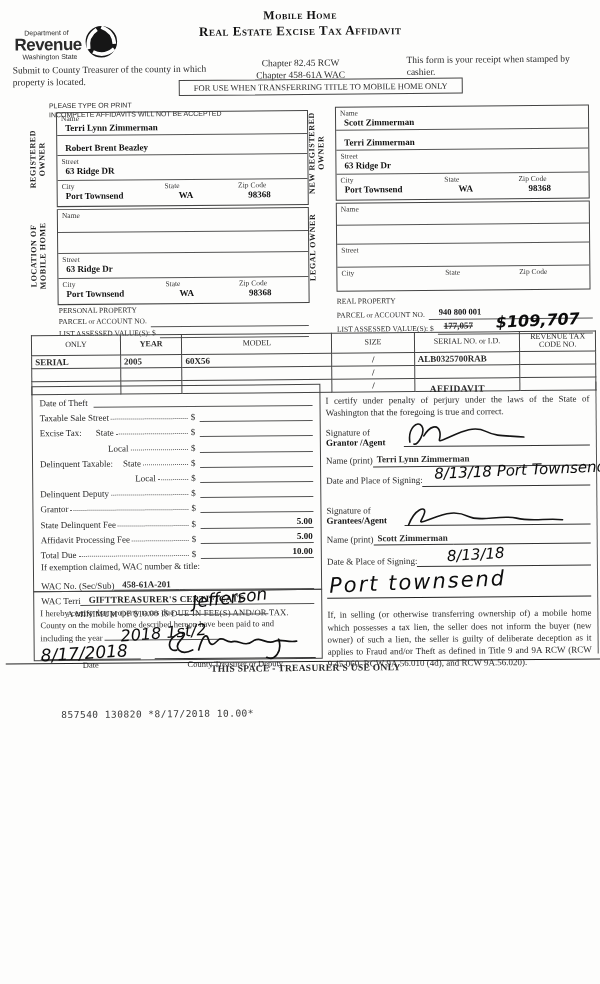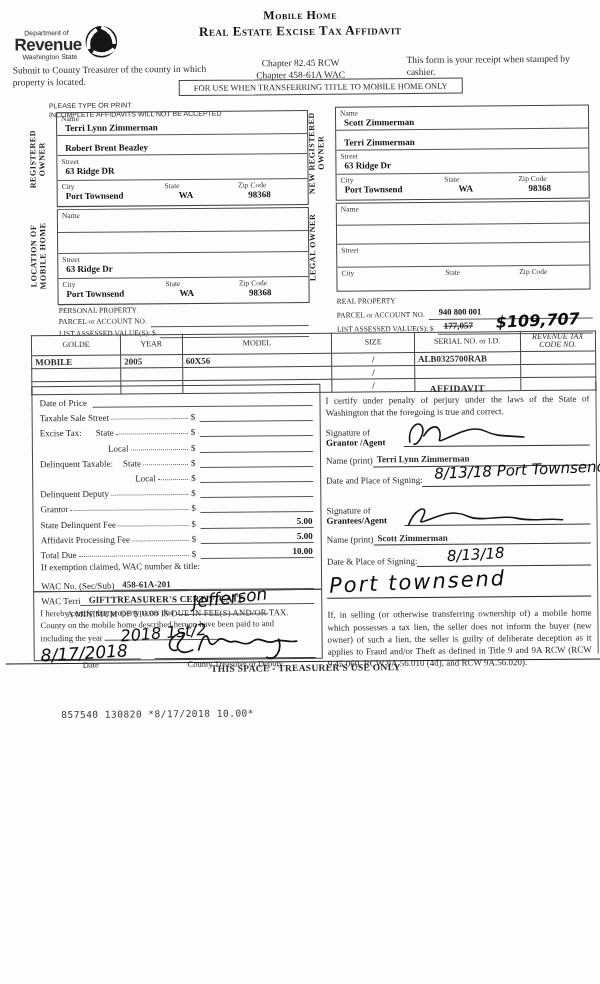--- a/index.html
+++ b/index.html
@@ -263,29 +263,29 @@
       <span class="pfill" style="text-align:left;height:auto;position:relative;">
         <span class="struck" style="padding-left:6px;">177,057</span>
         <span class="hw" style="position:absolute;left:58px;top:-10px;font-size:16px;font-weight:bold;transform:rotate(-2deg);white-space:nowrap;">$109,707</span>
       </span>
         </div>
   </div>
 
   <table class="veh abs" style="left:28px;top:333px;">
     <tbody>
           <tr>
-      <th style="width:86px;">GOLDE</th>
-      <th style="width:58px;">YEAR</th>
+      <th style="width:86px;">ONLY</th>
+      <th style="width:58px;font-weight:bold;">YEAR</th>
       <th style="width:150px;">MODEL</th>
       <th style="width:80px;">SIZE</th>
       <th style="width:102px;">SERIAL NO. or I.D.</th>
-      <th style="width:72px;font-style:italic;">REVENUE TAX CODE NO.</th>
+      <th style="width:72px;">REVENUE TAX CODE NO.</th>
     </tr>
     <tr>
-      <td>MOBILE</td>
+      <td>SERIAL</td>
       <td>2005</td>
       <td>60X56</td>
       <td class="size-c">/</td>
       <td>ALB0325700RAB</td>
       <td></td>
     </tr>
     <tr>
       <td></td>
       <td></td>
       <td></td>
@@ -299,21 +299,21 @@
       <td></td>
       <td class="size-c">/</td>
       <td></td>
       <td></td>
     </tr>
   </tbody>
       </table>
 
   <div class="abs feebox" style="left:28px;top:384px;width:273px;height:196px;">
     <div class="dos">
-      <span>Date of Price</span>
+      <span>Date of Theft</span>
       <span class="dos-fill"></span>
     </div>
     <div class="fee-row">
           <span>Taxable Sale Street</span>
           <span class="leader"></span>
           <span class="money">
             <span class="cur">$</span>
             <span class="amt"></span>
           </span>
         </div>

